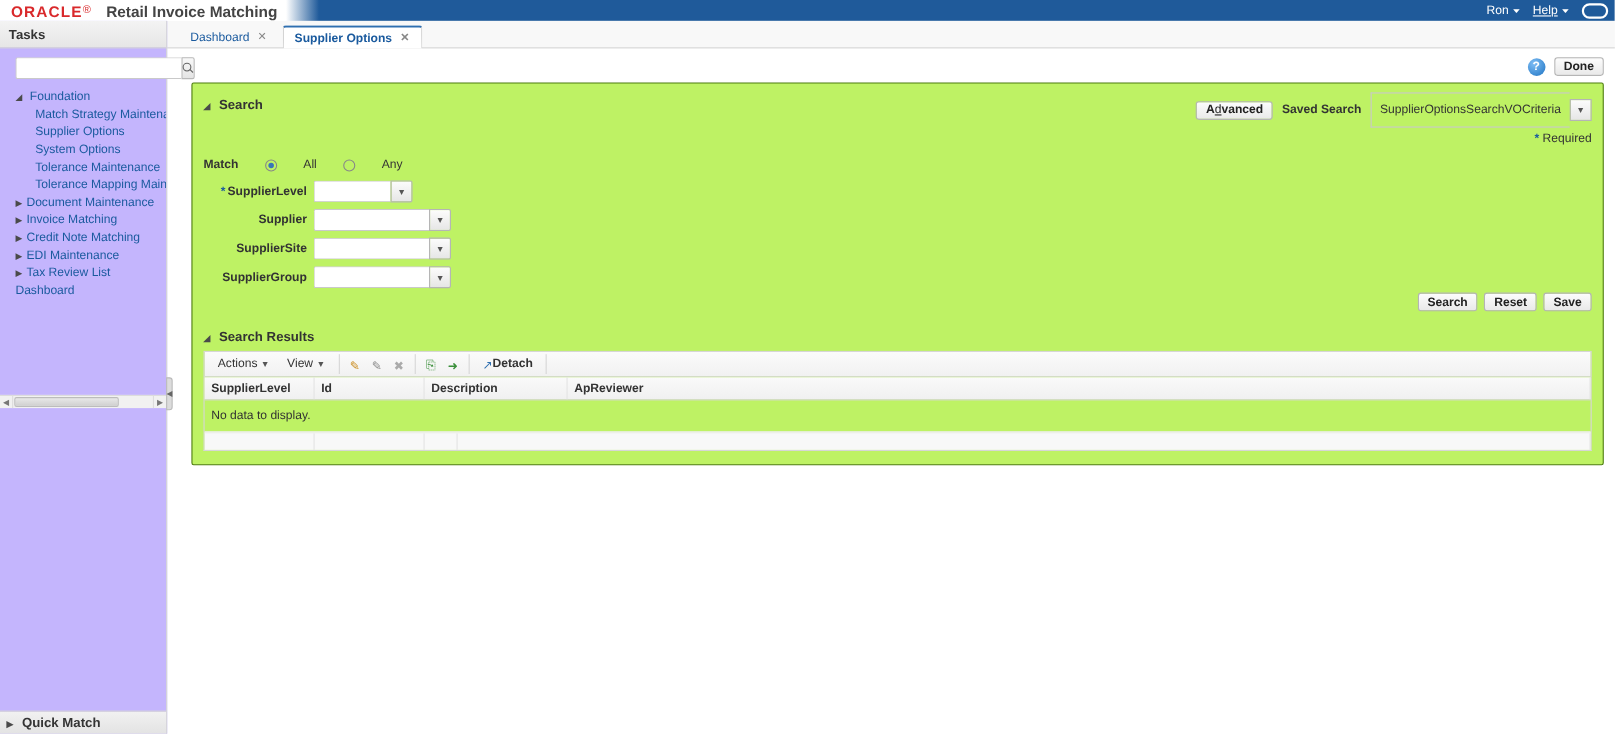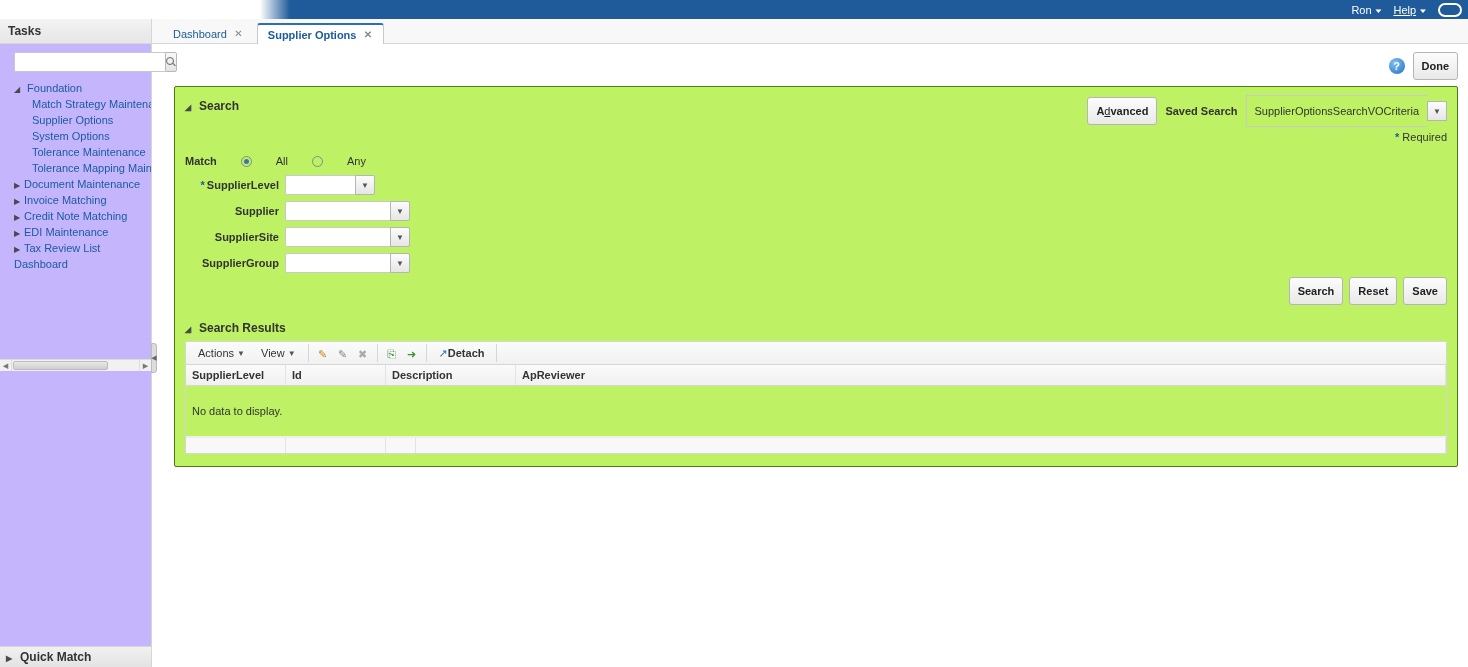--- a/index.html
+++ b/index.html
@@ -178,21 +178,21 @@
     margin-bottom: 6px;
   }
   .help-icon {
     width:16px; height:16px; border-radius:50%;
     background: radial-gradient(circle at 35% 30%, #7fbef5, #1e73c2);
     display:flex; align-items:center; justify-content:center;
     color:#fff; font-weight:700; cursor:pointer;
   }
   .btn {
     border:1px solid #b5b5b5; background: linear-gradient(#fcfcfc,#e9e9e9);
-    border-radius:3px; height:28px; padding: 0 8px;
+    border-radius:3px; height:17px; padding: 0 8px;
     font-size:11px; cursor:pointer; display:inline-flex; align-items:center; gap:4px;
     color:#222;
   }
   .btn u { text-decoration: underline; }
   .panel {
     border:1px solid #4d7c0f; border-radius:2px; padding: 8px 10px 12px 10px;
     background:#bef264;
   }
 
   .panel-header-row {
@@ -288,32 +288,37 @@
   }
   .grid-head {
     display:flex; background: linear-gradient(#fafafa,#f0f0f0); border-bottom:1px solid #d6d6d6;
   }
   .grid-head .col {
     padding: 4px 6px; font-weight:700; border-right:1px solid #e3e3e3;
   }
   .grid-body .row {
     display:flex; border-bottom:1px solid #eee;
   }
-  .grid-body .row.msg { padding:19px 6px; color:#333;}
+  .grid-body .row.msg { padding:8px 6px; color:#333;}
   .grid-foot {
     display:flex; background:#f8f8f8; border-top:1px solid #eee; height:16px;
   }
   .grid-foot .col { border-right:1px solid #e3e3e3;}
   .c0{width:100px;} .c1{width:100px;} .c2{width:130px;} .c3{flex:1;}
 
 </style>
 </head>
 <body>
 
 <div class="banner">
+  <div class="brand">
+    <span class="brand-logo">ORACLE</span>
+      <span class="brand-sup">®</span>
+    <span class="brand-app">Retail Invoice Matching</span>
+  </div>
   <div class="banner-right">
     <span class="mini-link"><span>Ron</span><span class="c">▼</span></span>
     <span class="mini-link"><span style="text-decoration:underline">Help</span><span class="c">▼</span></span>
     <span class="oracle-o"></span>
   </div>
 </div>
 
 <div class="main">
 
   <div class="sidebar">

